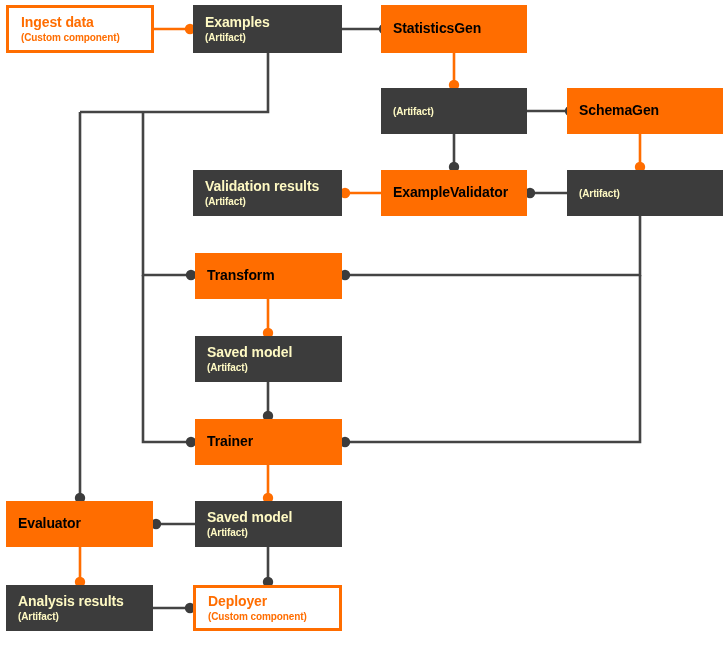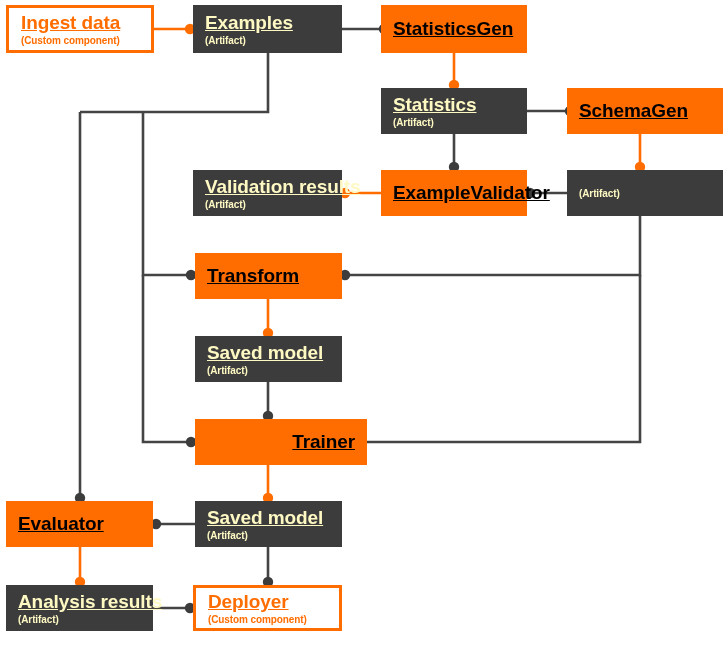--- a/index.html
+++ b/index.html
@@ -29,25 +29,24 @@
   .node {
     position: absolute;
     box-sizing: border-box;
     display: flex;
     flex-direction: column;
     justify-content: center;
     padding: 0 12px;
     line-height: 1.12;
   }
   .node .title {
-    font-size: 19px;
+    font-size: 14px;
     font-weight: bold;
     letter-spacing: -0.1px;
     white-space: nowrap;
-    text-decoration: underline;
   }
   .node .sub {
     font-size: 10px;
     font-weight: bold;
     letter-spacing: -0.1px;
     white-space: nowrap;
     margin-top: 1px;
   }
   
   .node.artifact {
@@ -134,21 +133,20 @@
         <div class="sub">(Custom component)</div>
       </div>
       <div class="node artifact" style="left: 193px; top: 5px; width: 149px; height: 48px;">
         <div class="title">Examples</div>
         <div class="sub">(Artifact)</div>
       </div>
       <div class="node component oneline" style="left: 381px; top: 5px; width: 146px; height: 48px;">
         <div class="title">StatisticsGen</div>
       </div>
       <div class="node artifact" style="left: 381px; top: 88px; width: 146px; height: 46px;">
-        <div class="title">Statistics</div>
         <div class="sub">(Artifact)</div>
       </div>
       <div class="node component oneline" style="left: 567px; top: 88px; width: 156px; height: 46px;">
         <div class="title">SchemaGen</div>
       </div>
       <div class="node artifact" style="left: 193px; top: 170px; width: 149px; height: 46px;">
         <div class="title">Validation results</div>
         <div class="sub">(Artifact)</div>
       </div>
       <div class="node component oneline" style="left: 381px; top: 170px; width: 146px; height: 46px; justify-content: center;">
@@ -157,21 +155,21 @@
       <div class="node artifact" style="left: 567px; top: 170px; width: 156px; height: 46px;">
         <div class="sub">(Artifact)</div>
       </div>
       <div class="node component oneline" style="left: 195px; top: 253px; width: 147px; height: 46px;">
         <div class="title">Transform</div>
       </div>
       <div class="node artifact" style="left: 195px; top: 336px; width: 147px; height: 46px;">
         <div class="title">Saved model</div>
         <div class="sub">(Artifact)</div>
       </div>
-      <div class="node component oneline" style="left: 195px; top: 419px; width: 172px; height: 46px; text-align: right;">
+      <div class="node component oneline" style="left: 195px; top: 419px; width: 147px; height: 46px;">
         <div class="title">Trainer</div>
       </div>
       <div class="node component oneline" style="left: 6px; top: 501px; width: 147px; height: 46px;">
         <div class="title">Evaluator</div>
       </div>
       <div class="node artifact" style="left: 195px; top: 501px; width: 147px; height: 46px;">
         <div class="title">Saved model</div>
         <div class="sub">(Artifact)</div>
       </div>
       <div class="node artifact" style="left: 6px; top: 585px; width: 147px; height: 46px;">

